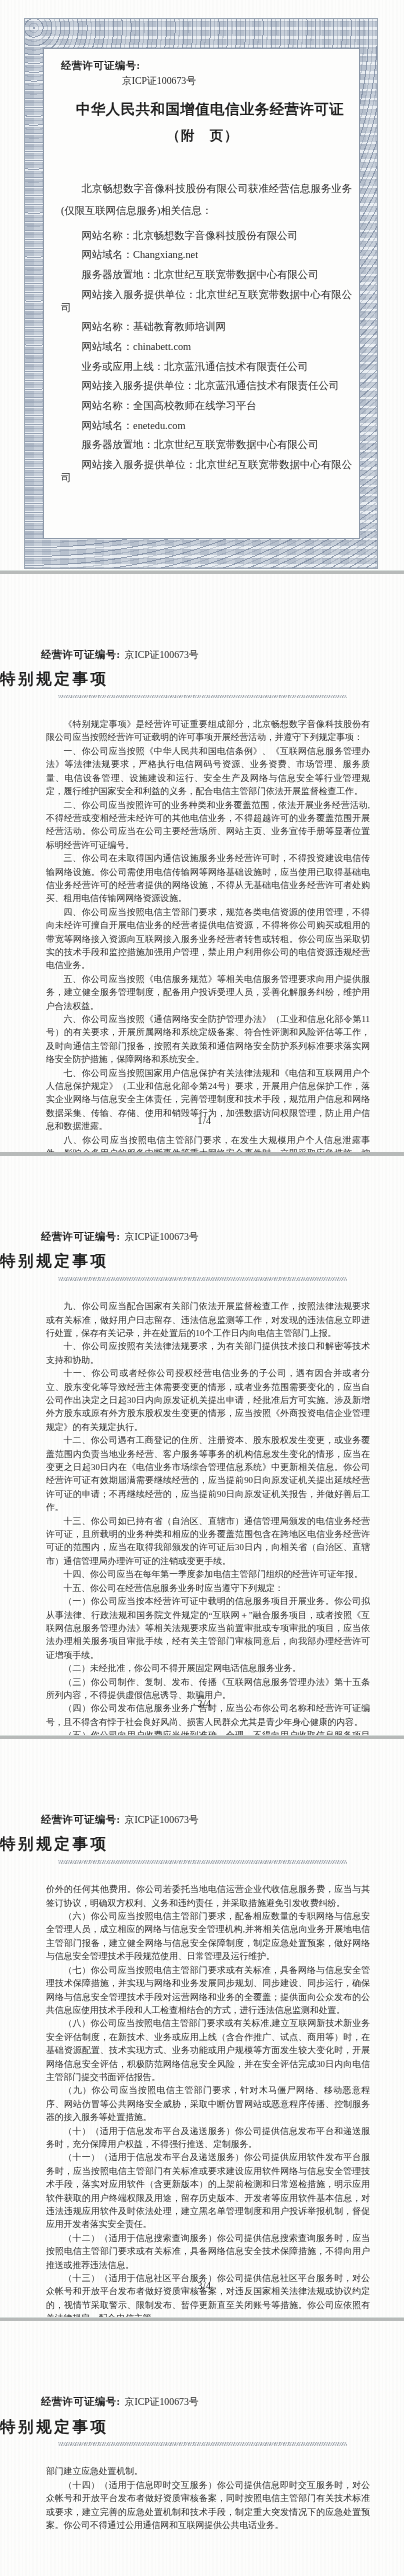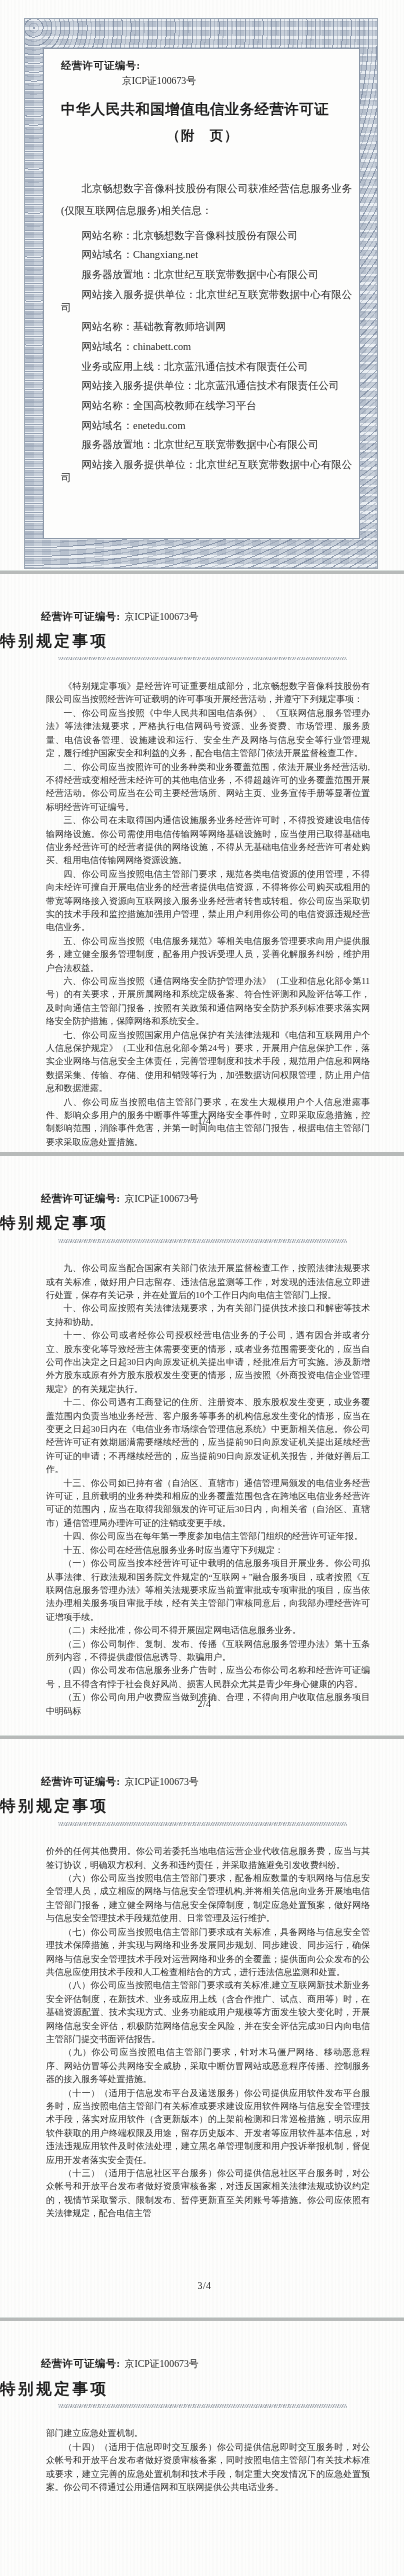--- a/index.html
+++ b/index.html
@@ -45,34 +45,34 @@
     box-sizing:border-box;
     width:100%;height:100%;
     background:#fdfdfc;
     border:1px solid #8c98a8;
     padding:10.3px 14.4px 0 17.5px;
   }
   .cert-licline{font-size:10.3px;}
   .cert-liclabel{font-weight:bold;letter-spacing:0.5px;}
   .cert-licno{font-size:9.8px;margin:2.1px 0 0 61px;}
   .cert-title{
-    font-size:14.4px;font-weight:bold;text-align:left;
+    font-size:14.4px;font-weight:bold;text-align:right;
     letter-spacing:0.5px;margin:11.3px 0 0 0;
   }
   .cert-subtitle{font-size:13.4px;font-weight:bold;text-align:center;margin:8.2px 0 0 0;letter-spacing:1px;}
   .cert-body{width:291px;margin-top:33px;}
   .cert-intro{
     font-size:10.3px;line-height:22px;text-indent:2em;margin:0;text-align:justify;
   }
   .cert-entry{
     font-size:10.3px;line-height:13px;text-indent:2em;margin:6.7px 0 0 0;text-align:justify;
   }
 
   
-  .sp-head{margin:0 0 0 41px;padding-top:36px;font-size:10.3px;}
+  .sp-head{margin:0 0 0 41px;padding-top:74px;font-size:10.3px;}
   .sp-label{font-weight:bold;letter-spacing:0.5px;}
   .sp-no{font-size:9.8px;margin-left:4.1px;}
   .sp-title{
     text-align:left;font-size:15.5px;font-weight:bold;
     letter-spacing:2.6px;margin:7.2px 0 0 0;
   }
   .sp-wavy{
     height:3.6px;width:289px;margin:4.6px auto 0 auto;
     background:repeating-linear-gradient(115deg,#a6abb1 0 1px,#e9ebed 1px 2.1px,#bcc1c6 2.1px 3.1px,#f4f5f5 3.1px 4.1px);
     border-radius:1px;
@@ -176,21 +176,23 @@
       <span class="sp-label">经营许可证编号:</span><span class="sp-no">京ICP证100673号</span>
     </div>
     <h2 class="sp-title">特别规定事项</h2>
     <div class="sp-wavy"></div>
     <div class="sp-body">
           <p class="cont">价外的任何其他费用。你公司若委托当地电信运营企业代收信息服务费，应当与其签订协议，明确双方权利、义务和违约责任，并采取措施避免引发收费纠纷。</p>
           <p>（六）你公司应当按照电信主管部门要求，配备相应数量的专职网络与信息安全管理人员，成立相应的网络与信息安全管理机构,并将相关信息向业务开展地电信主管部门报备，建立健全网络与信息安全保障制度，制定应急处置预案，做好网络与信息安全管理技术手段规范使用、日常管理及运行维护。</p>
           <p>（七）你公司应当按照电信主管部门要求或有关标准，具备网络与信息安全管理技术保障措施，并实现与网络和业务发展同步规划、同步建设、同步运行，确保网络与信息安全管理技术手段对运营网络和业务的全覆盖；提供面向公众发布的公共信息应使用技术手段和人工检查相结合的方式，进行违法信息监测和处置。</p>
           <p>（八）你公司应当按照电信主管部门要求或有关标准,建立互联网新技术新业务安全评估制度，在新技术、业务或应用上线（含合作推广、试点、商用等）时，在基础资源配置、技术实现方式、业务功能或用户规模等方面发生较大变化时，开展网络信息安全评估，积极防范网络信息安全风险，并在安全评估完成30日内向电信主管部门提交书面评估报告。</p>
           <p>（九）你公司应当按照电信主管部门要求，针对木马僵尸网络、移动恶意程序、网站仿冒等公共网络安全威胁，采取中断仿冒网站或恶意程序传播、控制服务器的接入服务等处置措施。</p>
+          <p>（十）（适用于信息发布平台及递送服务）你公司提供信息发布平台和递送服务时，充分保障用户权益，不得强行推送、定制服务。</p>
           <p>（十一）（适用于信息发布平台及递送服务）你公司提供应用软件发布平台服务时，应当按照电信主管部门有关标准或要求建设应用软件网络与信息安全管理技术手段，落实对应用软件（含更新版本）的上架前检测和日常巡检措施，明示应用软件获取的用户终端权限及用途，留存历史版本、开发者等应用软件基本信息，对违法违规应用软件及时依法处理，建立黑名单管理制度和用户投诉举报机制，督促应用开发者落实安全责任。</p>
+          <p>（十二）（适用于信息搜索查询服务）你公司提供信息搜索查询服务时，应当按照电信主管部门要求或有关标准，具备网络信息安全技术保障措施，不得向用户推送或推荐违法信息。</p>
           <p>（十三）（适用于信息社区平台服务）你公司提供信息社区平台服务时，对公众帐号和开放平台发布者做好资质审核备案，对违反国家相关法律法规或协议约定的，视情节采取警示、限制发布、暂停更新直至关闭账号等措施。你公司应依照有关法律规定，配合电信主管</p>
         </div>
     <div class="sp-pagenum">3/4</div>
   </section>
 <div class="pagebar"></div>
   <section class="scan scan-sp">
     <div class="sp-head">
       <span class="sp-label">经营许可证编号:</span><span class="sp-no">京ICP证100673号</span>
     </div>
     <h2 class="sp-title">特别规定事项</h2>

